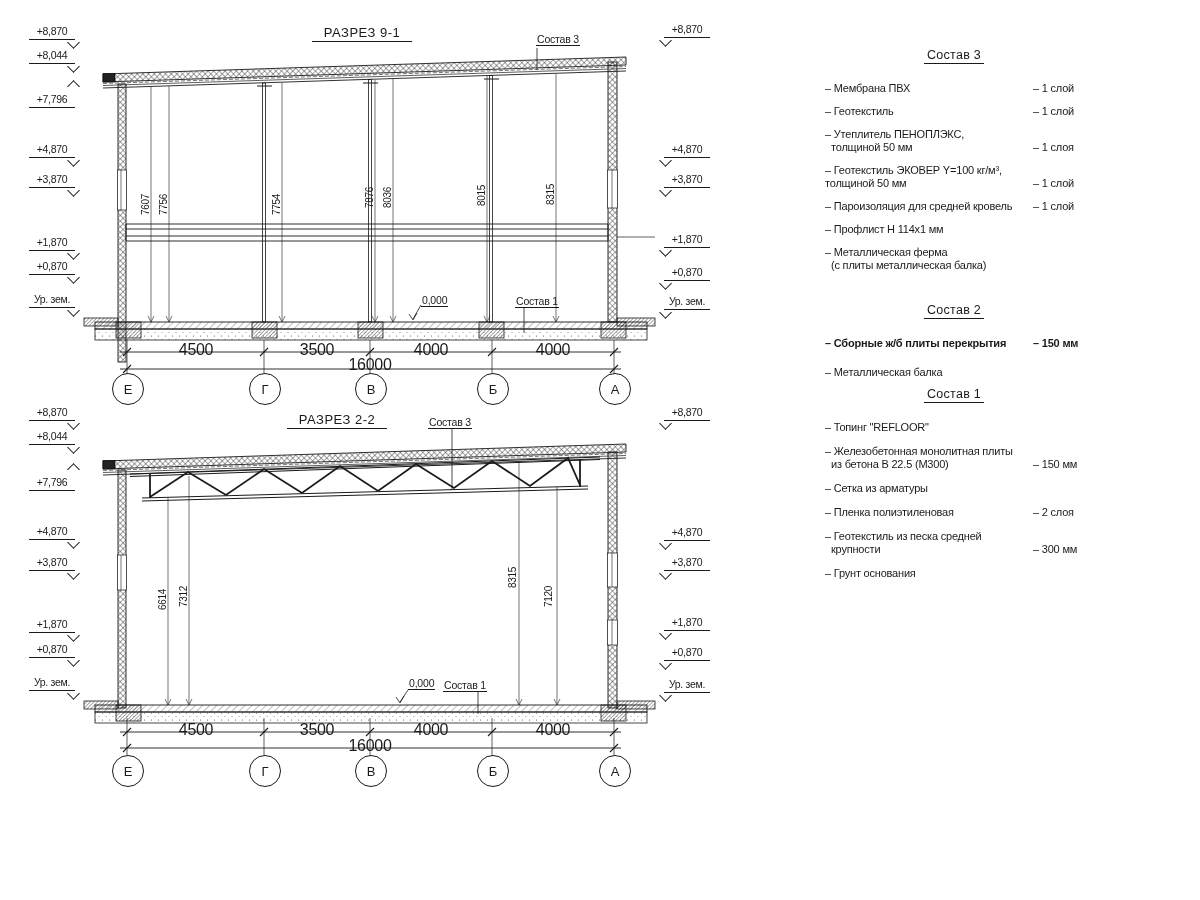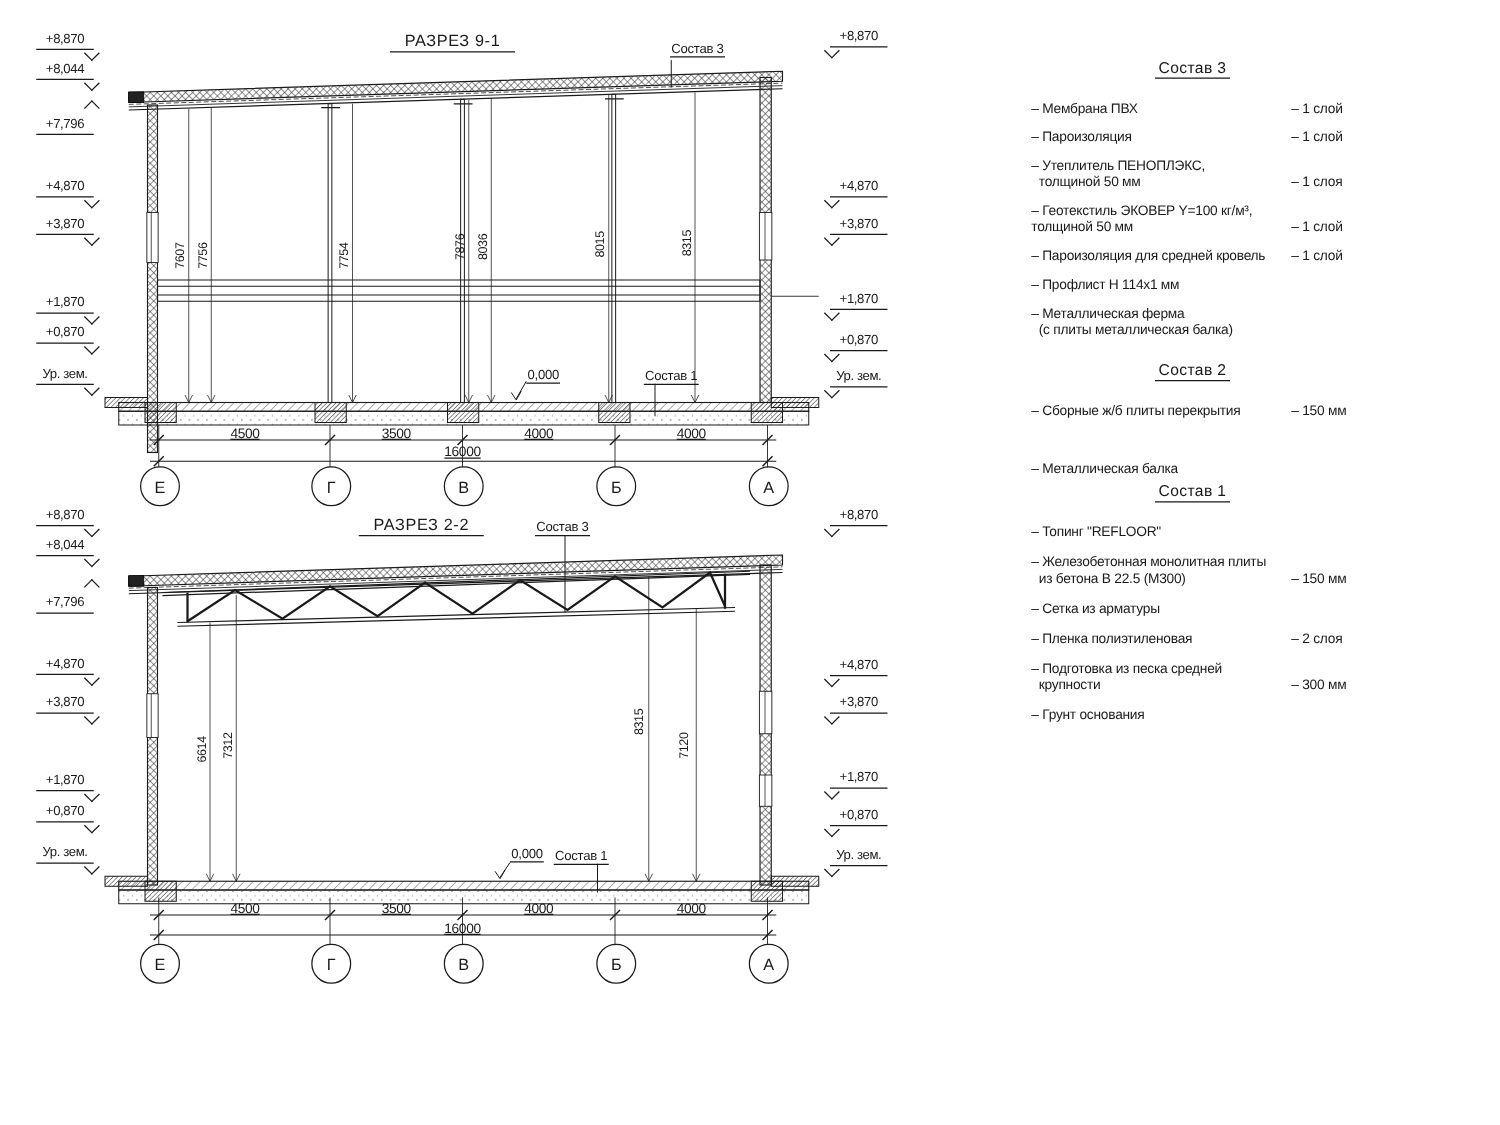--- a/index.html
+++ b/index.html
@@ -13,35 +13,35 @@
   .elev{position:absolute;width:46px;height:14px;line-height:13px;font-size:10.5px;
         text-align:center;border-bottom:1px solid #1a1a1a;letter-spacing:-0.3px;}
   .chev{position:absolute;width:8px;height:8px;border-left:1.2px solid #1a1a1a;
         border-bottom:1.2px solid #1a1a1a;transform:rotate(-45deg);right:-3px;top:13px;}
   .elev.r .chev{left:-3px;right:auto;}
   .elev.up .chev{top:-11px;transform:rotate(135deg);}
   
   .axis{position:absolute;width:30px;height:30px;border:1px solid #1a1a1a;border-radius:50%;
         display:flex;align-items:center;justify-content:center;font-size:13px;background:#fff;}
   
-  .hdim{position:absolute;width:50px;text-align:center;font-size:11px;letter-spacing:-0.3px;text-decoration:underline;}
+  .hdim{position:absolute;width:50px;text-align:center;font-size:16px;letter-spacing:-0.3px;}
   .vdim{position:absolute;width:34px;text-align:center;font-size:10px;letter-spacing:-0.3px;
         transform:rotate(-90deg);white-space:nowrap;}
   
   .lead{position:absolute;font-size:10.5px;letter-spacing:-0.2px;border-bottom:1px solid #1a1a1a;
         padding:0 1px 0 1px;white-space:nowrap;}
   
   .comp{position:absolute;left:825px;width:258px;}
   .comp-title{text-align:center;margin-bottom:18px;}
   .comp-title span{display:inline-block;font-size:12.5px;border-bottom:1px solid #1a1a1a;
                    padding:0 3px 1px 3px;letter-spacing:.3px;}
   .comp-item{position:relative;margin-bottom:10px;font-size:11px;line-height:13px;letter-spacing:-0.2px;}
   .comp-item .qty{position:absolute;left:208px;bottom:0;white-space:nowrap;}
   .comp-item .cont{padding-left:6px;}
-  .mb16{margin-bottom:33px;}
+  .mb16{margin-bottom:16px;font-weight:bold;}
   .mb11{margin-bottom:11px;}
 </style>
 </head>
 <body>
 
 <div id="canvas">
 
   <svg style="left:80px;top:40px" width="600" height="350" viewBox="0 0 600 350">
     <defs>
       <pattern id="hA" width="4" height="4" patternUnits="userSpaceOnUse" patternTransform="rotate(45)">
@@ -340,21 +340,21 @@
       <span>А</span>
     </div>
 
   <div class="comp" style="top:45px">
     <div class="comp-title"><span>Состав 3</span></div>
     <div class="comp-item">
       <div>– Мембрана ПВХ</div>
       <div class="qty">– 1 слой</div>
     </div>
     <div class="comp-item">
-      <div>– Пароизоляция</div>
+      <div>– Геотекстиль</div>
       <div class="qty">– 1 слой</div>
     </div>
     <div class="comp-item">
       <div>– Утеплитель ПЕНОПЛЭКС,</div>
       <div class="cont">толщиной 50 мм</div>
       <div class="qty">– 1 слоя</div>
     </div>
     <div class="comp-item">
       <div>– Геотекстиль ЭКОВЕР Y=100 кг/м³,</div>
       <div>толщиной 50 мм</div>
@@ -366,21 +366,21 @@
     </div>
     <div class="comp-item">
       <div>– Профлист Н 114х1 мм</div>
     </div>
     <div class="comp-item">
       <div>– Металлическая ферма</div>
       <div class="cont">(с плиты металлическая балка)</div>
     </div>
   </div>
 
-  <div class="comp" style="top:287px">
+  <div class="comp" style="top:300px">
     <div class="comp-title"><span>Состав 2</span></div>
     <div class="comp-item mb16">
       <div>– Сборные ж/б плиты перекрытия</div>
       <div class="qty">– 150 мм</div>
     </div>
     <div class="comp-item">
       <div>– Металлическая балка</div>
     </div>
   </div>
 
@@ -395,21 +395,21 @@
       <div class="qty">– 150 мм</div>
     </div>
     <div class="comp-item mb11">
       <div>– Сетка из арматуры</div>
     </div>
     <div class="comp-item mb11">
       <div>– Пленка полиэтиленовая</div>
       <div class="qty">– 2 слоя</div>
     </div>
     <div class="comp-item mb11">
-      <div>– Подготовка из песка средней</div>
+      <div>– Геотекстиль из песка средней</div>
       <div class="cont">крупности</div>
       <div class="qty">– 300 мм</div>
     </div>
     <div class="comp-item">
       <div>– Грунт основания</div>
     </div>
   </div>
 
 </div>
 

